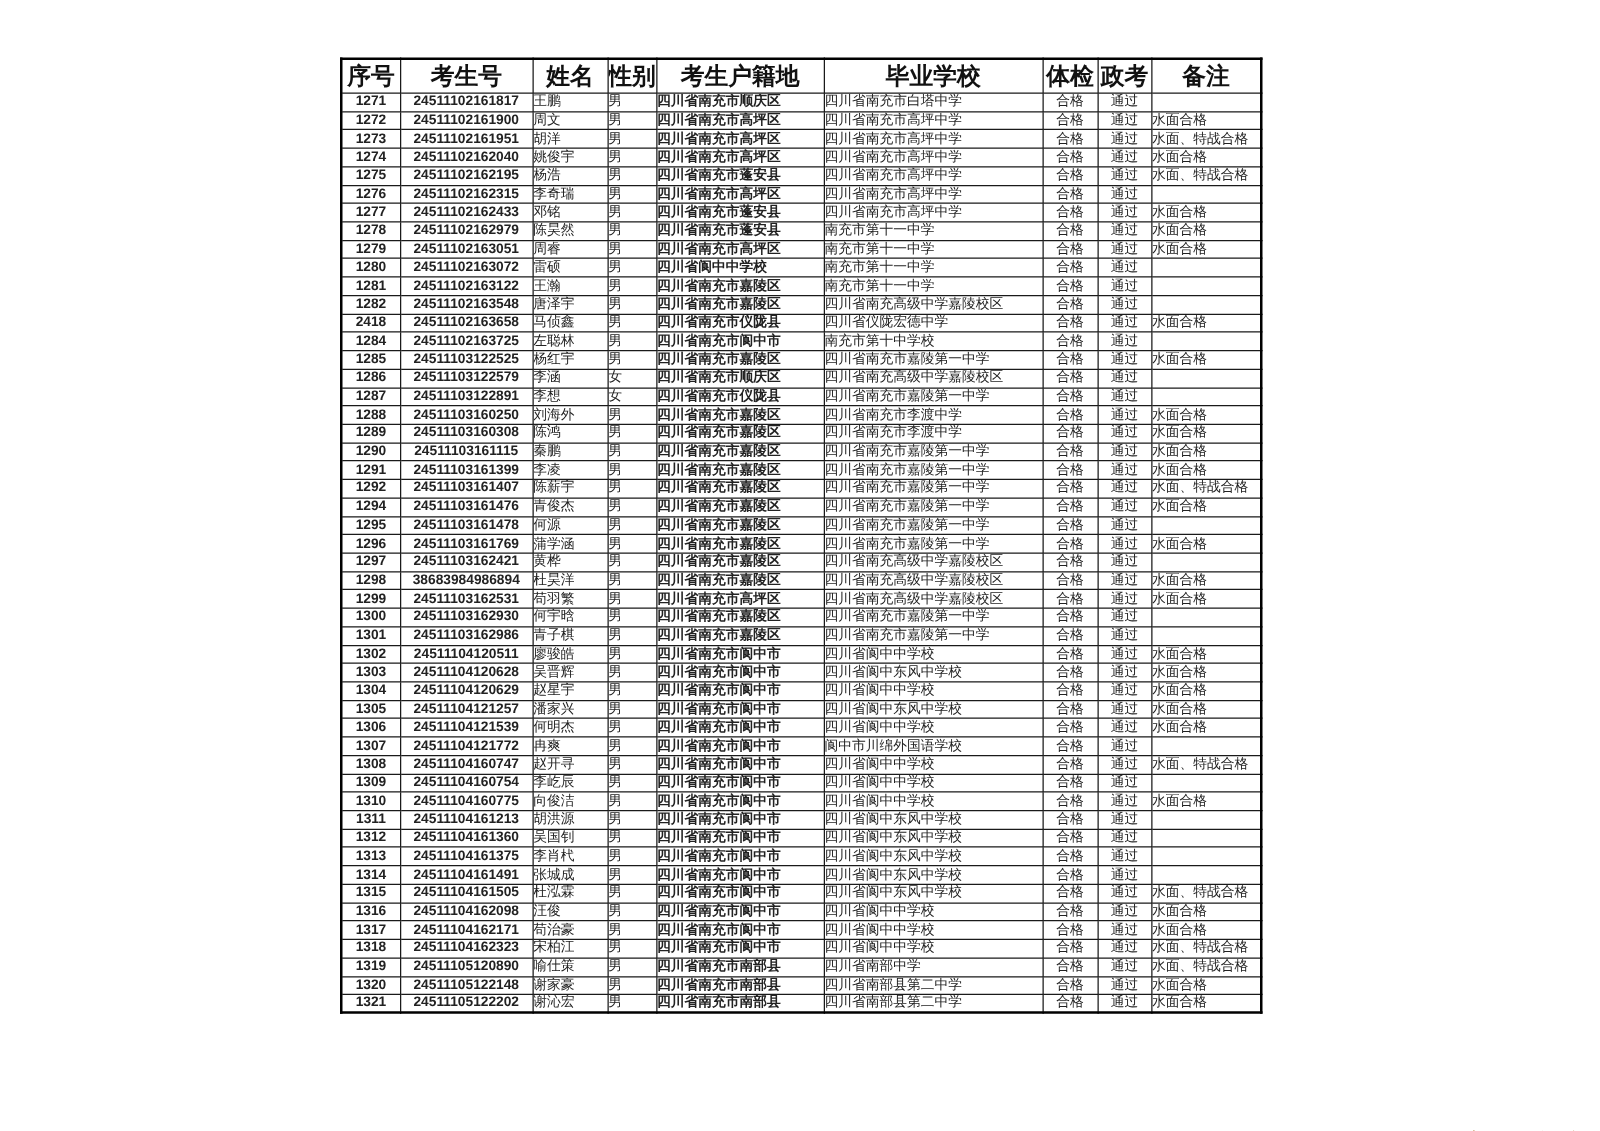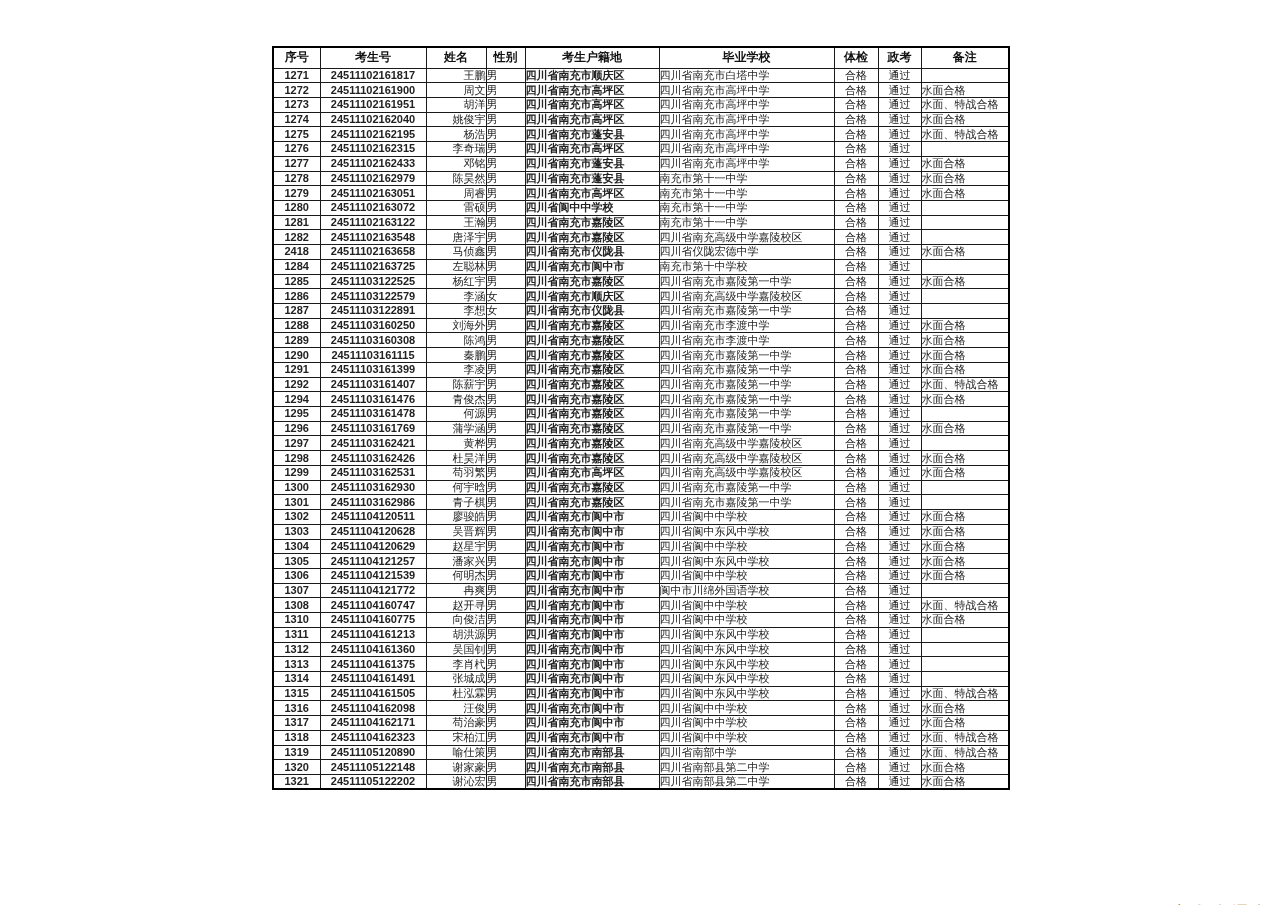--- a/index.html
+++ b/index.html
@@ -26,21 +26,21 @@
   table.roster th, table.roster td {
     border: 1px solid #1a1a1a;
     overflow: hidden;
     white-space: nowrap;
     padding: 0;
     box-sizing: border-box;
     color: #222;
   }
   table.roster th {
     height: 21px;
-    font-size: 12px;
+    font-size: 19px;
     font-weight: bold;
     font-family: "Liberation Serif", serif;
     color: #111;
   }
   table.roster td {
     height: 14.72px;
     font-size: 11px;
     line-height: 1;
     vertical-align: middle;
   }
@@ -51,21 +51,21 @@
     font-size: 11px;
     color: #1a1a1a;
   }
   td.c-no {
     text-align: center;
     font-family: "Liberation Sans", sans-serif;
     font-weight: bold;
     font-size: 11px;
     color: #1a1a1a;
   }
-  td.c-name { text-align: right; }
+  td.c-name { text-align: left; }
   td.c-gender { text-align: left; padding-left: 3px; }
   td.c-res { text-align: left; padding-left: 3px; font-weight: bold; }
   td.c-school { text-align: left; padding-left: 3px; }
   td.c-med { text-align: center; }
   td.c-pol { text-align: center; }
   td.c-remark { font-size: 10px; margin-left: 31px; }
   .watermark {
     position: absolute;
     top: 902px;
     right: 8px;
@@ -389,21 +389,21 @@
           <td class="c-name">黄桦</td>
           <td class="c-gender">男</td>
           <td class="c-res">四川省南充市嘉陵区</td>
           <td class="c-school">四川省南充高级中学嘉陵校区</td>
           <td class="c-med">合格</td>
           <td class="c-pol">通过</td>
           <td class="c-remark"></td>
         </tr>
         <tr>
           <td class="c-serial">1298</td>
-          <td class="c-no">24511103162426</td>
+          <td class="c-no">38683984986894</td>
           <td class="c-name">杜昊洋</td>
           <td class="c-gender">男</td>
           <td class="c-res">四川省南充市嘉陵区</td>
           <td class="c-school">四川省南充高级中学嘉陵校区</td>
           <td class="c-med">合格</td>
           <td class="c-pol">通过</td>
           <td class="c-remark">水面合格</td>
         </tr>
         <tr>
           <td class="c-serial">1299</td>
@@ -507,20 +507,31 @@
         <tr>
           <td class="c-serial">1308</td>
           <td class="c-no">24511104160747</td>
           <td class="c-name">赵开寻</td>
           <td class="c-gender">男</td>
           <td class="c-res">四川省南充市阆中市</td>
           <td class="c-school">四川省阆中中学校</td>
           <td class="c-med">合格</td>
           <td class="c-pol">通过</td>
           <td class="c-remark">水面、特战合格</td>
+        </tr>
+        <tr>
+          <td class="c-serial">1309</td>
+          <td class="c-no">24511104160754</td>
+          <td class="c-name">李屹辰</td>
+          <td class="c-gender">男</td>
+          <td class="c-res">四川省南充市阆中市</td>
+          <td class="c-school">四川省阆中中学校</td>
+          <td class="c-med">合格</td>
+          <td class="c-pol">通过</td>
+          <td class="c-remark"></td>
         </tr>
         <tr>
           <td class="c-serial">1310</td>
           <td class="c-no">24511104160775</td>
           <td class="c-name">向俊洁</td>
           <td class="c-gender">男</td>
           <td class="c-res">四川省南充市阆中市</td>
           <td class="c-school">四川省阆中中学校</td>
           <td class="c-med">合格</td>
           <td class="c-pol">通过</td>

